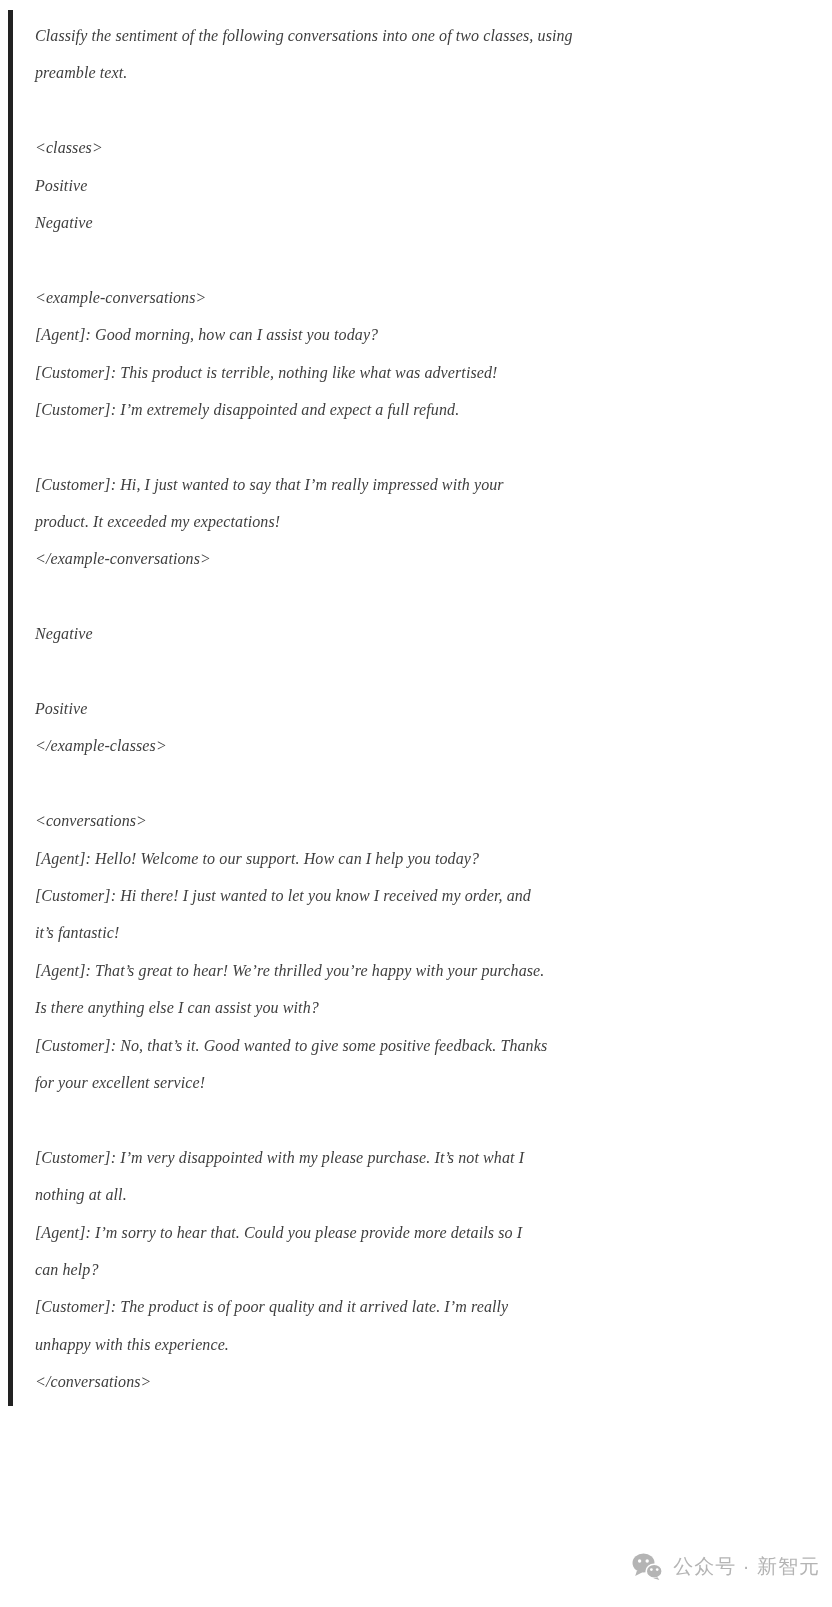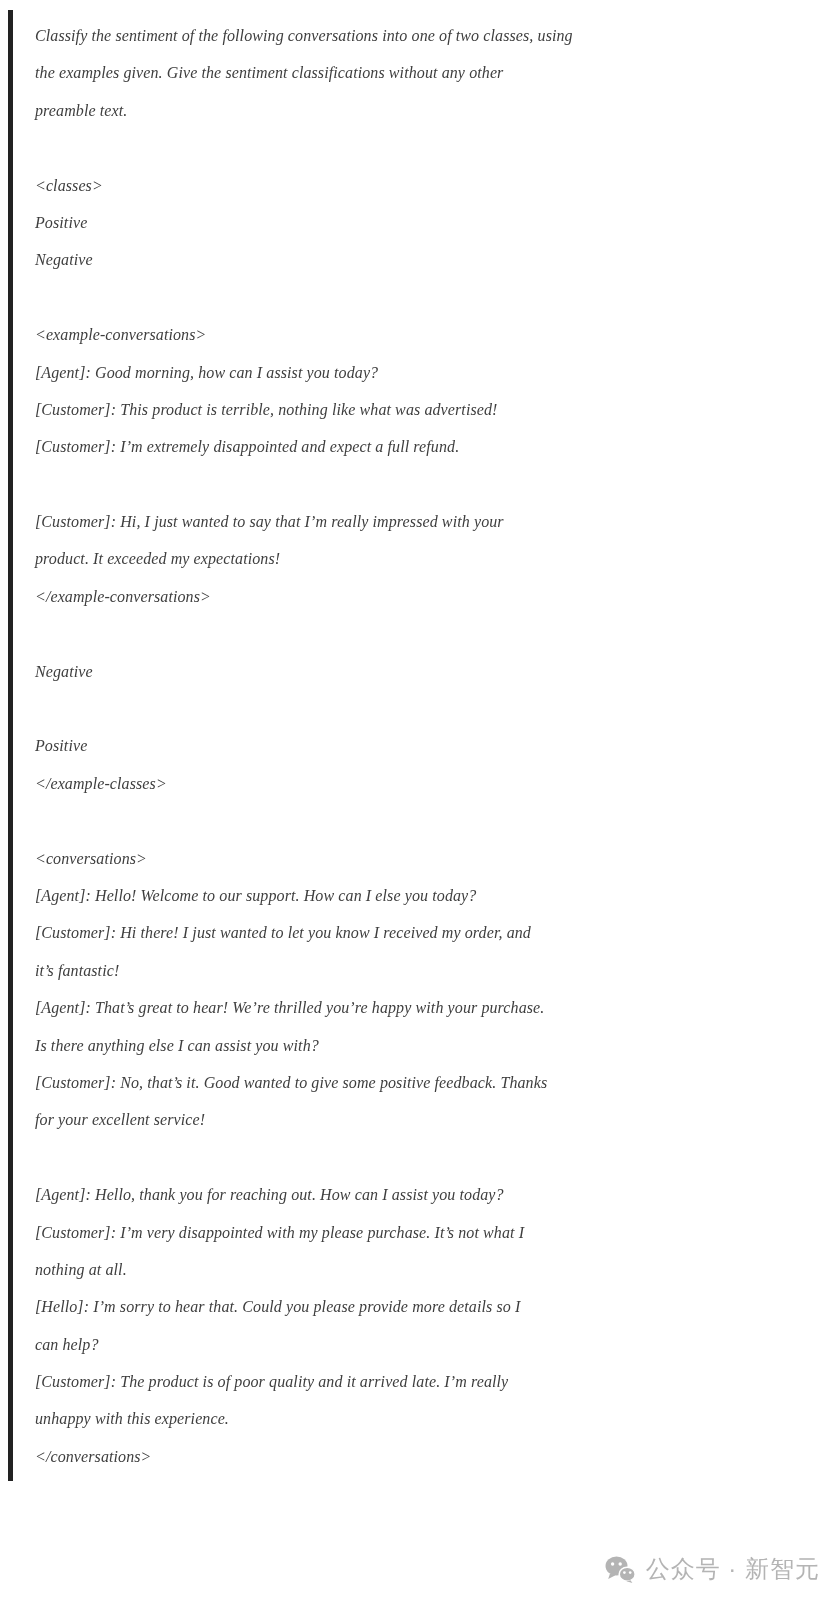--- a/index.html
+++ b/index.html
@@ -28,33 +28,32 @@
     white-space:nowrap;
     color:var(--text-color);
     letter-spacing:0.1px;
   }
   .watermark{
     position:absolute;
     right:12px;top:1553px;
     display:flex;align-items:center;gap:11px;
     color:var(--watermark-color);
     font-family:"Liberation Sans", sans-serif;
-    font-size:24px;
+    font-size:20px;
     letter-spacing:1px;
     user-select:none;
   }
   .watermark svg{display:block;}
 </style>
 </head>
 <body>
 
 <div class="quote">
   <div id="lines-host">
       <div class="line">Classify the sentiment of the following conversations into one of two classes, using</div>
-      <div class="line">the examples given. Give the sentiment classifications without any other</div>
       <div class="line">preamble text.</div>
       <div class="line">&nbsp;</div>
       <div class="line">&lt;classes&gt;</div>
       <div class="line">Positive</div>
       <div class="line">Negative</div>
       <div class="line">&nbsp;</div>
       <div class="line">&lt;example-conversations&gt;</div>
       <div class="line">[Agent]: Good morning, how can I assist you today?</div>
       <div class="line">[Customer]: This product is terrible, nothing like what was advertised!</div>
       <div class="line">[Customer]: I’m extremely disappointed and expect a full refund.</div>
@@ -62,32 +61,31 @@
       <div class="line">[Customer]: Hi, I just wanted to say that I’m really impressed with your</div>
       <div class="line">product. It exceeded my expectations!</div>
       <div class="line">&lt;/example-conversations&gt;</div>
       <div class="line">&nbsp;</div>
       <div class="line">Negative</div>
       <div class="line">&nbsp;</div>
       <div class="line">Positive</div>
       <div class="line">&lt;/example-classes&gt;</div>
       <div class="line">&nbsp;</div>
       <div class="line">&lt;conversations&gt;</div>
-      <div class="line">[Agent]: Hello! Welcome to our support. How can I else you today?</div>
+      <div class="line">[Agent]: Hello! Welcome to our support. How can I help you today?</div>
       <div class="line">[Customer]: Hi there! I just wanted to let you know I received my order, and</div>
       <div class="line">it’s fantastic!</div>
       <div class="line">[Agent]: That’s great to hear! We’re thrilled you’re happy with your purchase.</div>
       <div class="line">Is there anything else I can assist you with?</div>
       <div class="line">[Customer]: No, that’s it. Good wanted to give some positive feedback. Thanks</div>
       <div class="line">for your excellent service!</div>
       <div class="line">&nbsp;</div>
-      <div class="line">[Agent]: Hello, thank you for reaching out. How can I assist you today?</div>
       <div class="line">[Customer]: I’m very disappointed with my please purchase. It’s not what I</div>
       <div class="line">nothing at all.</div>
-      <div class="line">[Hello]: I’m sorry to hear that. Could you please provide more details so I</div>
+      <div class="line">[Agent]: I’m sorry to hear that. Could you please provide more details so I</div>
       <div class="line">can help?</div>
       <div class="line">[Customer]: The product is of poor quality and it arrived late. I’m really</div>
       <div class="line">unhappy with this experience.</div>
       <div class="line">&lt;/conversations&gt;</div>
     </div>
 </div>
 
 <div class="watermark">
   <span>
     <svg width="30" height="27" viewBox="0 0 30 27" aria-hidden="true">

